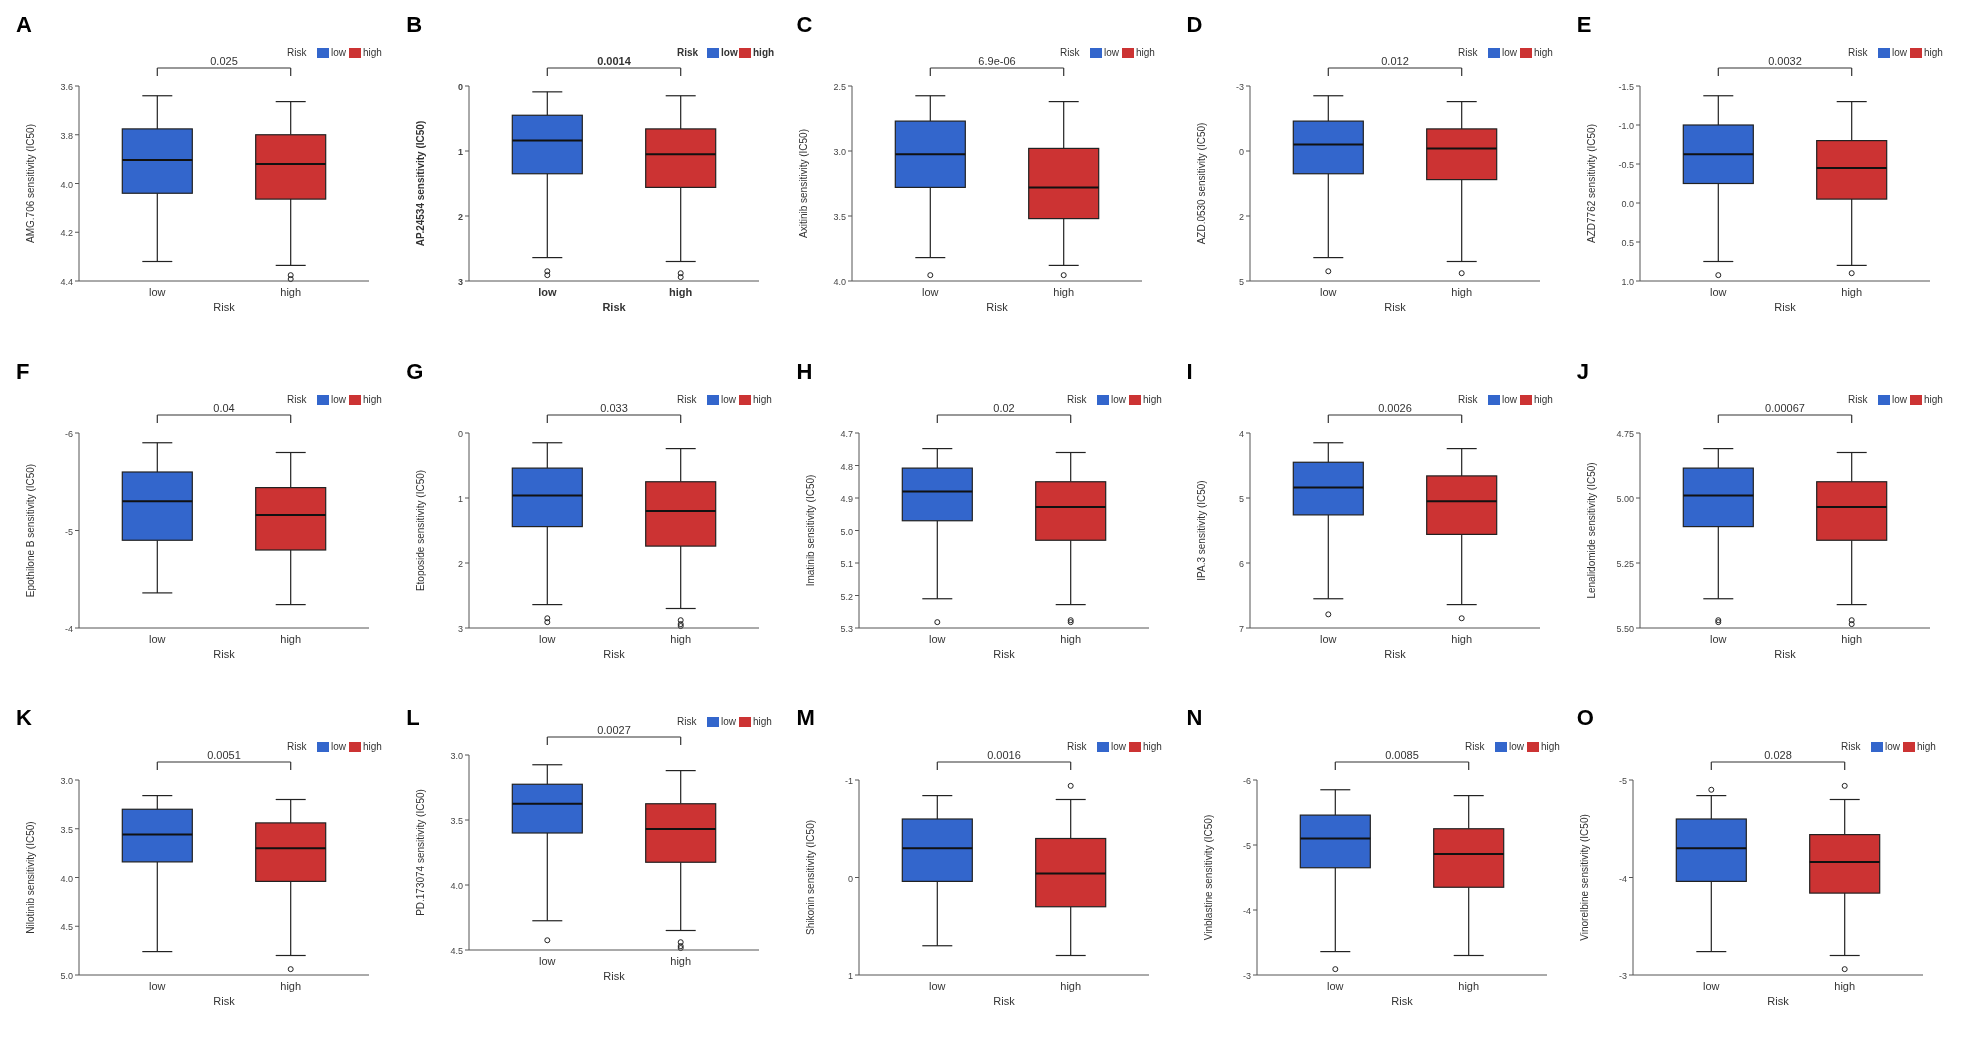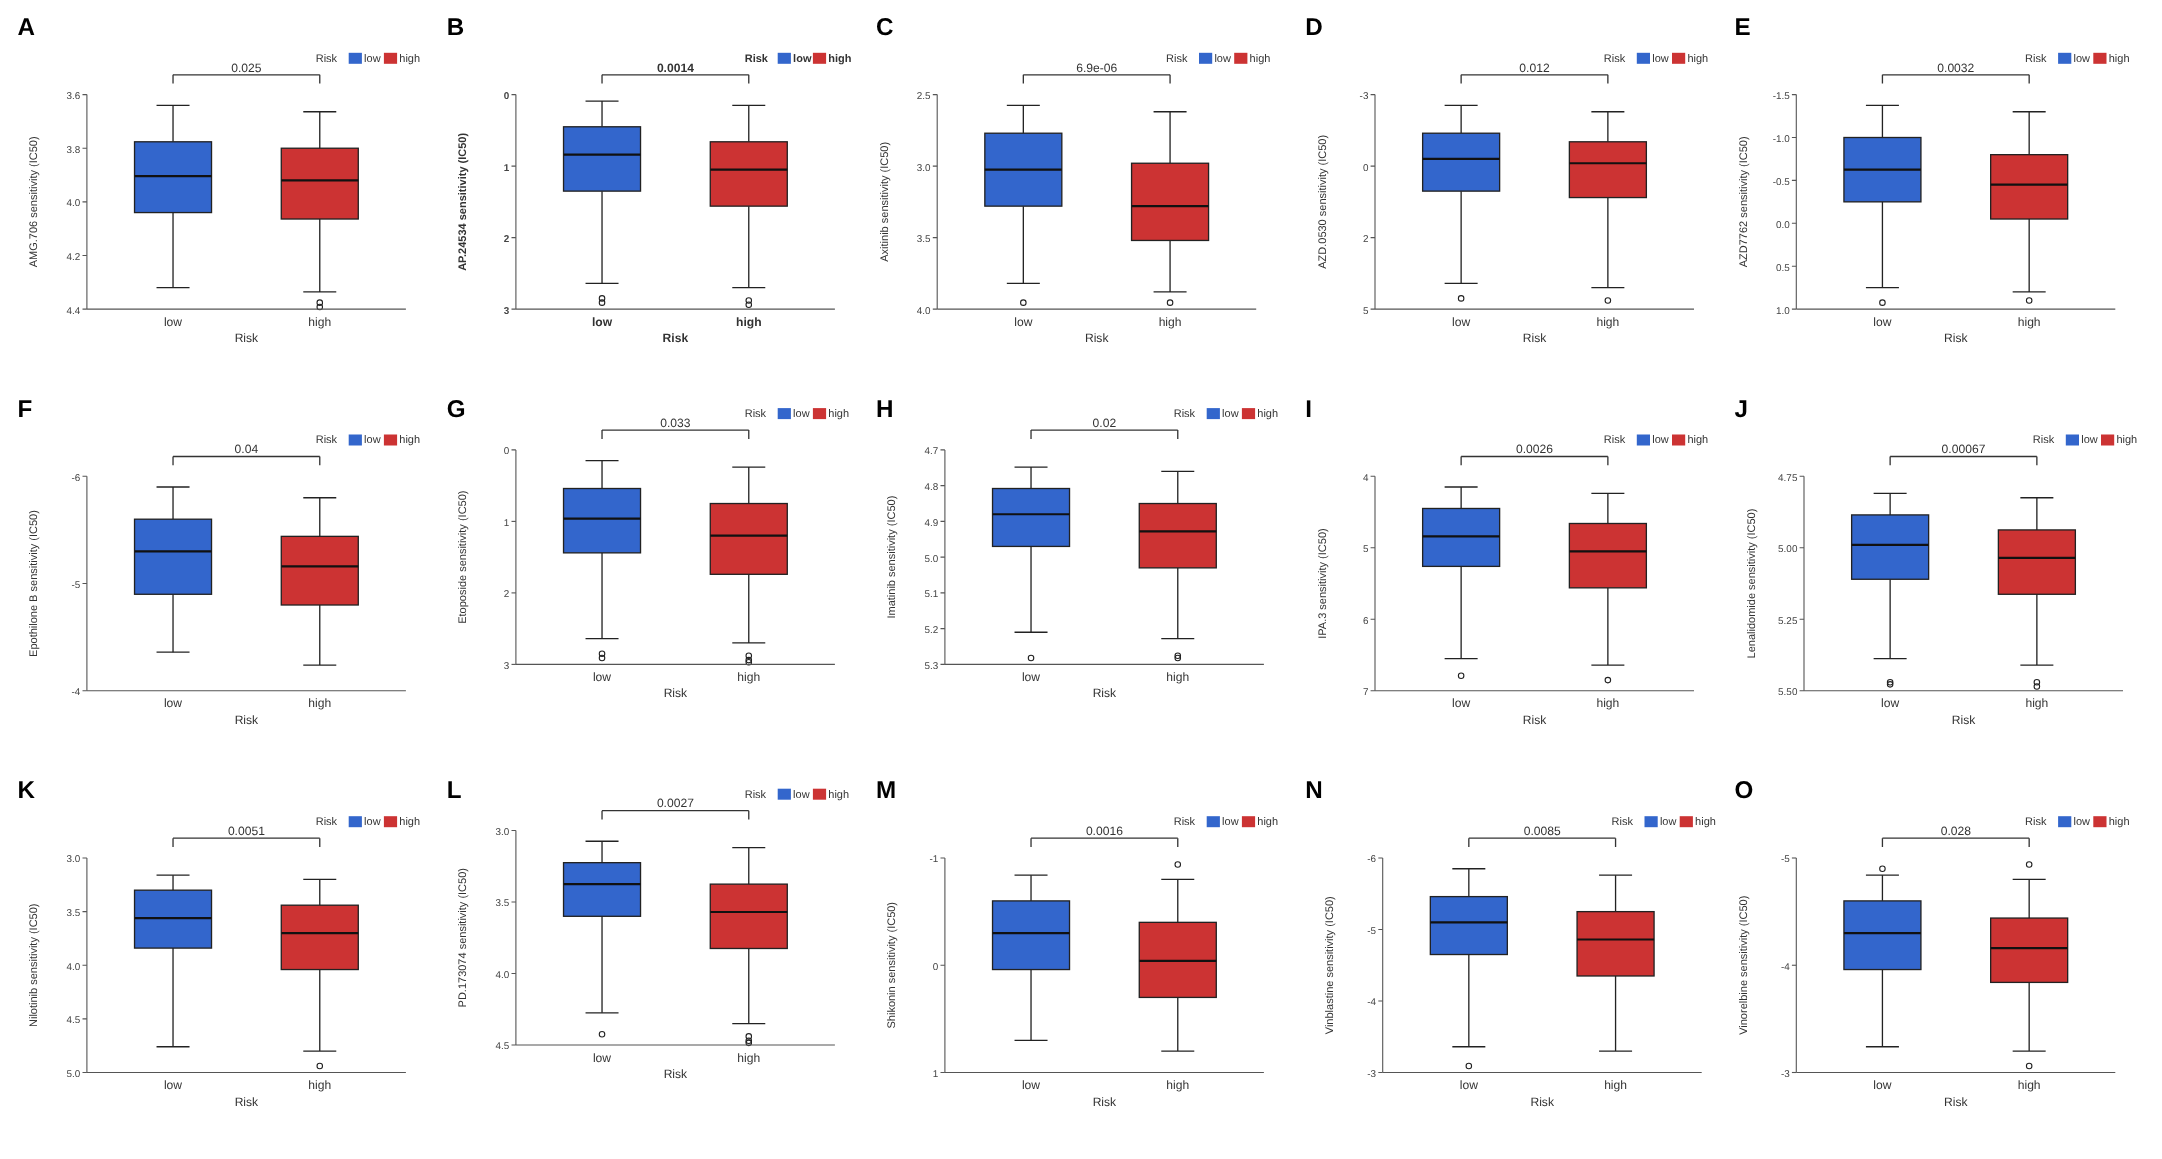--- a/index.html
+++ b/index.html
@@ -217,21 +217,21 @@
           <text x="270" y="20" font-size="10" fill="#333">Risk</text>
           <rect x="300" y="12" width="12" height="10" fill="#3366cc"></rect>
           <text x="314" y="20" font-size="10" fill="#333">low</text>
           <rect x="332" y="12" width="12" height="10" fill="#cc3333"></rect>
           <text x="346" y="20" font-size="10" fill="#333">high</text>
         </svg>
       </div>
     </div>
     <div class="chart-cell">
       <span class="chart-letter">E</span>
-      <div style="width: 100%; height: 100%; display: flex; align-items: center; justify-content: flex-start;">
+      <div style="width: 100%; height: 100%; display: flex; align-items: center; justify-content: center;">
         <svg width="370" height="290" viewBox="0 0 370 290" xmlns="http://www.w3.org/2000/svg">
           <line x1="140.3" y1="89" x2="140.3" y2="59.75" stroke="#222" stroke-width="1.2"></line>
           <line x1="140.3" y1="147.5" x2="140.3" y2="225.5" stroke="#222" stroke-width="1.2"></line>
           <line x1="125.30000000000001" y1="59.75" x2="155.3" y2="59.75" stroke="#222" stroke-width="1.2"></line>
           <line x1="125.30000000000001" y1="225.5" x2="155.3" y2="225.5" stroke="#222" stroke-width="1.2"></line>
           <rect x="105.30000000000001" y="89" width="70" height="58.5" fill="#3366cc" stroke="#222" stroke-width="1.2"></rect>
           <line x1="105.30000000000001" y1="118.25" x2="175.3" y2="118.25" stroke="#111" stroke-width="2"></line>
           <circle cx="140.3" cy="239.15" r="2.5" fill="none" stroke="#222" stroke-width="1"></circle>
           <line x1="273.7" y1="104.60000000000001" x2="273.7" y2="65.6" stroke="#222" stroke-width="1.2"></line>
           <line x1="273.7" y1="163.1" x2="273.7" y2="229.4" stroke="#222" stroke-width="1.2"></line>
@@ -305,21 +305,21 @@
           <text x="270" y="20" font-size="10" fill="#333">Risk</text>
           <rect x="300" y="12" width="12" height="10" fill="#3366cc"></rect>
           <text x="314" y="20" font-size="10" fill="#333">low</text>
           <rect x="332" y="12" width="12" height="10" fill="#cc3333"></rect>
           <text x="346" y="20" font-size="10" fill="#333">high</text>
         </svg>
       </div>
     </div>
     <div class="chart-cell">
       <span class="chart-letter">G</span>
-      <div style="width: 100%; height: 100%; display: flex; justify-content: center;">
+      <div style="width: 100%; height: 100%; display: flex; align-items: center; justify-content: center;">
         <svg width="370" height="290" viewBox="0 0 370 290" xmlns="http://www.w3.org/2000/svg">
           <line x1="140.3" y1="85.1" x2="140.3" y2="59.75" stroke="#222" stroke-width="1.2"></line>
           <line x1="140.3" y1="143.6" x2="140.3" y2="221.6" stroke="#222" stroke-width="1.2"></line>
           <line x1="125.30000000000001" y1="59.75" x2="155.3" y2="59.75" stroke="#222" stroke-width="1.2"></line>
           <line x1="125.30000000000001" y1="221.6" x2="155.3" y2="221.6" stroke="#222" stroke-width="1.2"></line>
           <rect x="105.30000000000001" y="85.1" width="70" height="58.5" fill="#3366cc" stroke="#222" stroke-width="1.2"></rect>
           <line x1="105.30000000000001" y1="112.4" x2="175.3" y2="112.4" stroke="#111" stroke-width="2"></line>
           <circle cx="140.3" cy="235.25" r="2.5" fill="none" stroke="#222" stroke-width="1"></circle>
           <circle cx="140.3" cy="239.15" r="2.5" fill="none" stroke="#222" stroke-width="1"></circle>
           <line x1="273.7" y1="98.75" x2="273.7" y2="65.6" stroke="#222" stroke-width="1.2"></line>
@@ -352,21 +352,21 @@
           <text x="270" y="20" font-size="10" fill="#333">Risk</text>
           <rect x="300" y="12" width="12" height="10" fill="#3366cc"></rect>
           <text x="314" y="20" font-size="10" fill="#333">low</text>
           <rect x="332" y="12" width="12" height="10" fill="#cc3333"></rect>
           <text x="346" y="20" font-size="10" fill="#333">high</text>
         </svg>
       </div>
     </div>
     <div class="chart-cell">
       <span class="chart-letter">H</span>
-      <div style="width: 100%; height: 100%; display: flex; align-items: flex-start; justify-content: center;">
+      <div style="width: 100%; height: 100%; display: flex; align-items: center; justify-content: center;">
         <svg width="370" height="290" viewBox="0 0 370 290" xmlns="http://www.w3.org/2000/svg">
           <line x1="140.3" y1="85.1" x2="140.3" y2="65.6" stroke="#222" stroke-width="1.2"></line>
           <line x1="140.3" y1="137.75" x2="140.3" y2="215.75" stroke="#222" stroke-width="1.2"></line>
           <line x1="125.30000000000001" y1="65.6" x2="155.3" y2="65.6" stroke="#222" stroke-width="1.2"></line>
           <line x1="125.30000000000001" y1="215.75" x2="155.3" y2="215.75" stroke="#222" stroke-width="1.2"></line>
           <rect x="105.30000000000001" y="85.1" width="70" height="52.650000000000006" fill="#3366cc" stroke="#222" stroke-width="1.2"></rect>
           <line x1="105.30000000000001" y1="108.5" x2="175.3" y2="108.5" stroke="#111" stroke-width="2"></line>
           <circle cx="140.3" cy="239.15" r="2.5" fill="none" stroke="#222" stroke-width="1"></circle>
           <line x1="273.7" y1="98.75" x2="273.7" y2="69.5" stroke="#222" stroke-width="1.2"></line>
           <line x1="273.7" y1="157.25" x2="273.7" y2="221.6" stroke="#222" stroke-width="1.2"></line>

